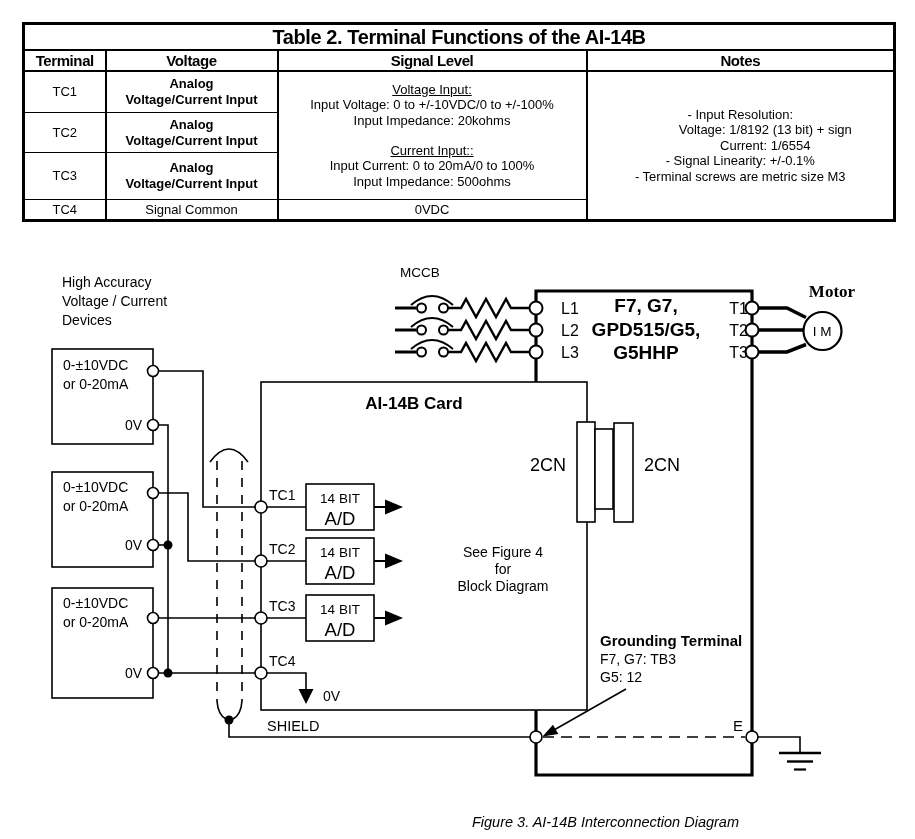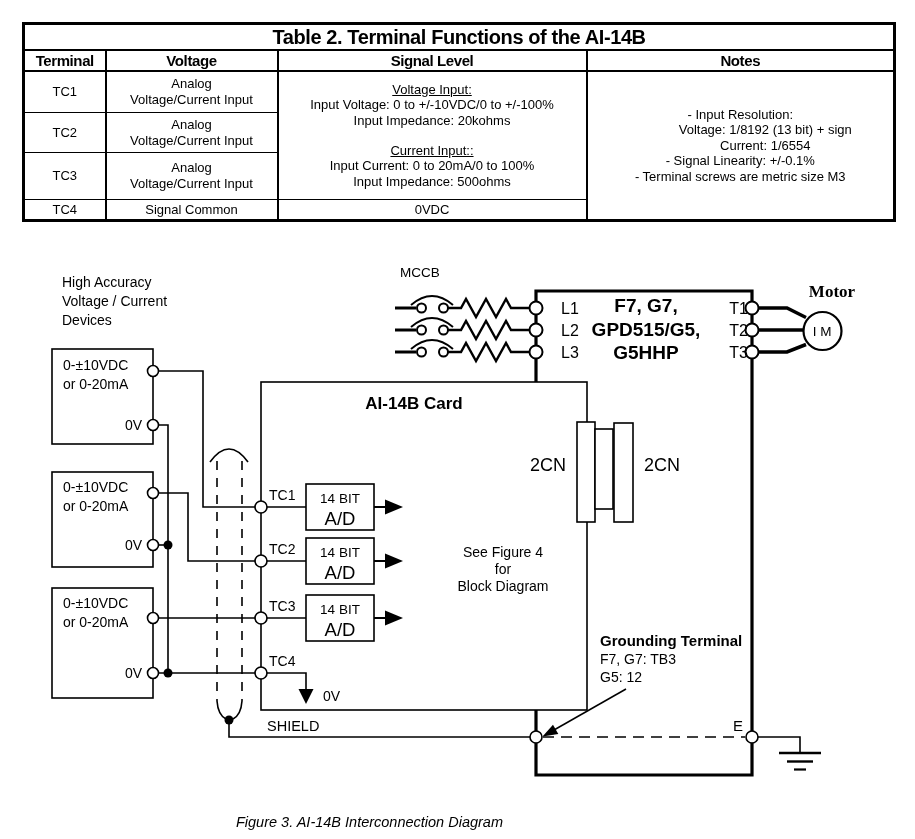--- a/index.html
+++ b/index.html
@@ -29,32 +29,32 @@
   table.term td.body{border-top:1px solid #000;border-bottom:1px solid #000;}
   tr.r-tc1 td{height:40px;}
   tr.r-tc2 td{height:39px;}
   tr.r-tc3 td{height:46px;}
   tr.r-tc4 td{height:19px;}
   td.sig-cell{vertical-align:top;padding-top:3px;border-radius:9px;}
   .sig-head{text-decoration:underline;}
   .sig-gap{margin-top:14px;}
   td.notes-cell{text-align:left;padding-left:12px;vertical-align:middle;}
   .note-indent{padding-left:50px;}
-  .fn-line{display:block;}
+  .fn-line{display:block;font-weight:bold;}
   
   svg.diagram{position:absolute;left:0;top:0;}
   svg text{fill:#000;font-family:"Liberation Sans","DejaVu Sans",sans-serif;}
   .t14{font-size:14px;}
   .t13{font-size:13.5px;}
   .t16{font-size:16px;}
   .t18{font-size:18px;}
   .bold{font-weight:bold;}
   .serif{font-family:"Liberation Serif","DejaVu Serif",serif;}
   .caption{
-    position:absolute;left:0;top:814px;width:739px;text-align:center;
+    position:absolute;left:0;top:814px;width:739px;text-align:right;
     font-style:italic;font-size:14.5px;
   }
 </style>
 </head>
 <body>
 
 <table class="term">
   <colgroup>
       <col style="width:82px">
       <col style="width:172px">

